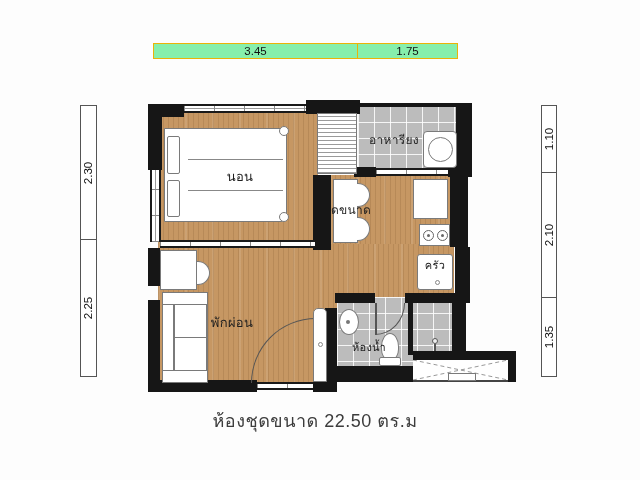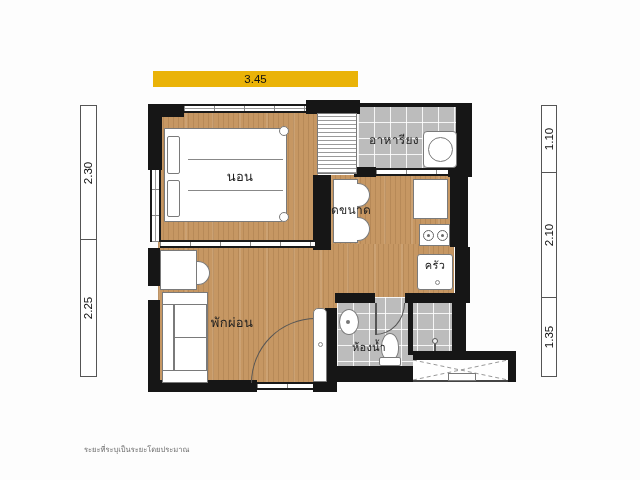--- a/index.html
+++ b/index.html
@@ -18,41 +18,42 @@
   .thinline{position:absolute;background:#888;}
   .window{position:absolute;background:#fff;box-sizing:border-box;}
   .win-h{border-top:2px solid #1a1a1a;border-bottom:2px solid #1a1a1a;
          background-image:repeating-linear-gradient(90deg,#8a8a8a 0 1px, transparent 1px 30px),
                           linear-gradient(transparent 42%, #9a9a9a 42%, #9a9a9a 58%, transparent 58%);}
   .win-v{border-left:2px solid #1a1a1a;border-right:2px solid #1a1a1a;
          background-image:repeating-linear-gradient(0deg,#8a8a8a 0 1px, transparent 1px 26px),
                           linear-gradient(90deg,transparent 42%, #9a9a9a 42%, #9a9a9a 58%, transparent 58%);}
   .roomlabel{position:absolute;transform:translate(-50%,-50%);font-size:13px;color:#1f1f1f;
              white-space:nowrap;letter-spacing:.3px;}
-  .dimbox{position:absolute;background:#eab308;border:4px solid #eab308;box-sizing:border-box;
-          display:flex;align-items:center;justify-content:center;font-size:11.5px;color:#111;margin-top:28px;}
+  .dimbox{position:absolute;background:#86efac;border:1px solid #eab308;box-sizing:border-box;
+          display:flex;align-items:center;justify-content:center;font-size:11.5px;color:#111;}
   .vdim{position:absolute;box-sizing:border-box;border:1px solid #555;background:#fff;
         display:flex;align-items:center;justify-content:center;}
   .vdim span{transform:rotate(-90deg);font-size:11.5px;color:#111;white-space:nowrap;}
   .halfchair{position:absolute;background:#fff;border:1px solid #7a7a7a;border-left:none;
              border-radius:0 24px 24px 0;box-sizing:border-box;}
   .burner{position:absolute;width:11px;height:11px;border:1px solid #666;border-radius:50%;
           background:#fff;box-sizing:border-box;}
   .burner::after{content:"";position:absolute;left:3px;top:3px;width:3px;height:3px;background:#666;border-radius:50%;}
   .hatch-h{background-image:repeating-linear-gradient(0deg,#9a9a9a 0 1px, transparent 1px 4px);}
   #title{position:absolute;left:315px;top:420px;transform:translate(-50%,-50%);
          font-size:18px;color:#3c3c3c;white-space:nowrap;letter-spacing:.5px;}
   #footnote{position:absolute;left:84px;top:443px;font-size:7.5px;color:#6a6a6a;white-space:nowrap;}
 </style>
 </head>
 <body>
 
 <div id="stage">
 
   <div class="dimbox" style="left:153px;top:43px;width:205px;height:16px;">3.45</div>
+  <div class="dimbox" style="left:357px;top:43px;width:101px;height:16px;">1.75</div>
 
   <div class="vdim" style="left:80px;top:105px;width:17px;height:135px;">
       <span>2.30</span>
     </div>
   <div class="vdim" style="left:80px;top:239px;width:17px;height:138px;">
       <span>2.25</span>
     </div>
 
   <div class="vdim" style="left:541px;top:105px;width:16px;height:68px;">
       <span>1.10</span>
@@ -155,14 +156,14 @@
   <div class="thinline" style="left:413px;top:380px;width:95px;height:2px;background:#444;"></div>
   <div class="fix" style="left:448px;top:373px;width:28px;height:8px;"></div>
 
   <div class="roomlabel" style="left:240px;top:176px;">นอน</div>
   <div class="roomlabel" style="left:394px;top:139px;font-size:12px;">อาหารียง</div>
   <div class="roomlabel" style="left:351px;top:209px;font-size:12px;">ดขนาด</div>
   <div class="roomlabel" style="left:435px;top:265px;font-size:11px;">ครัว</div>
   <div class="roomlabel" style="left:232px;top:322px;">พักผ่อน</div>
   <div class="roomlabel" style="left:369px;top:347px;font-size:11px;">ห้องน้ำ</div>
 
-  <div id="footnote">ระยะที่ระบุเป็นระยะโดยประมาณ</div>
+  <div id="title">ห้องชุดขนาด 22.50 ตร.ม</div>
 </div>
 
 </body></html>

